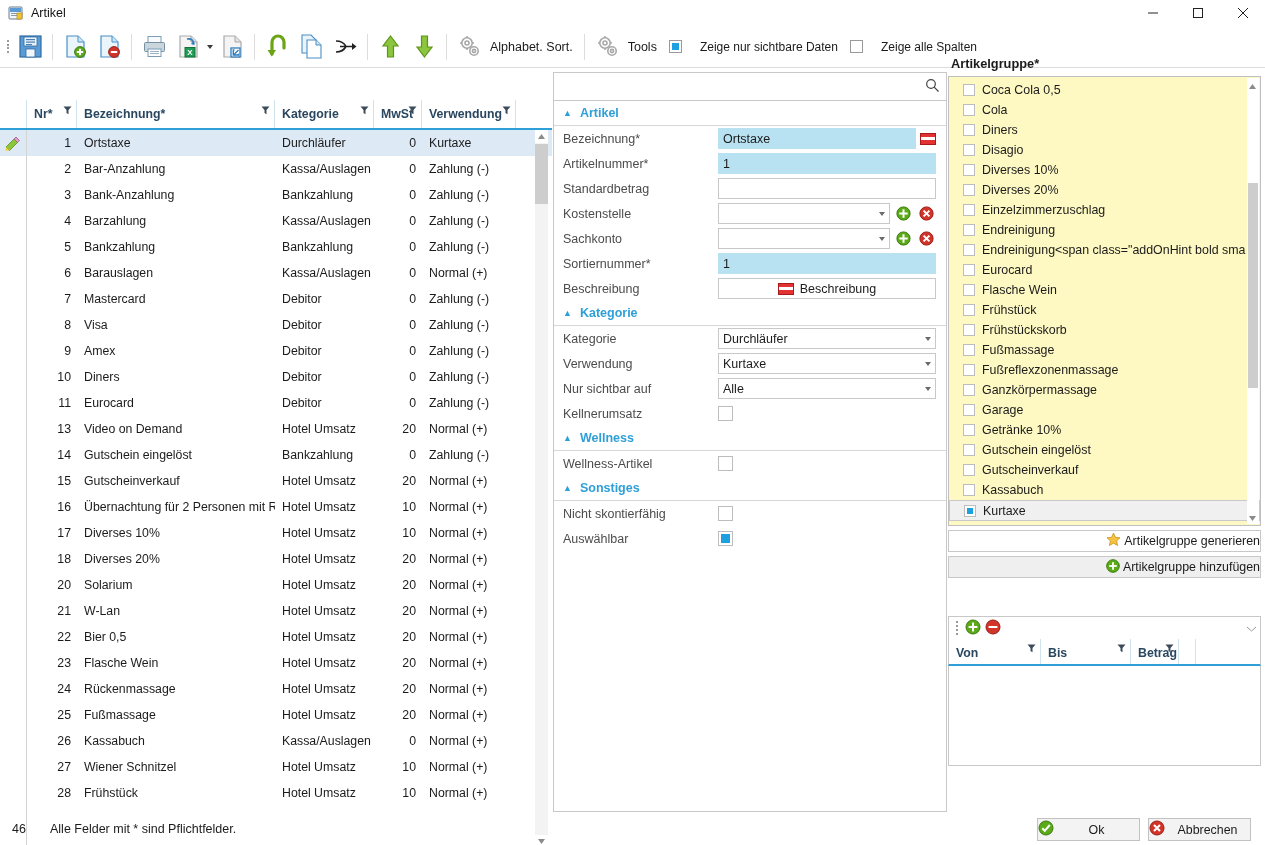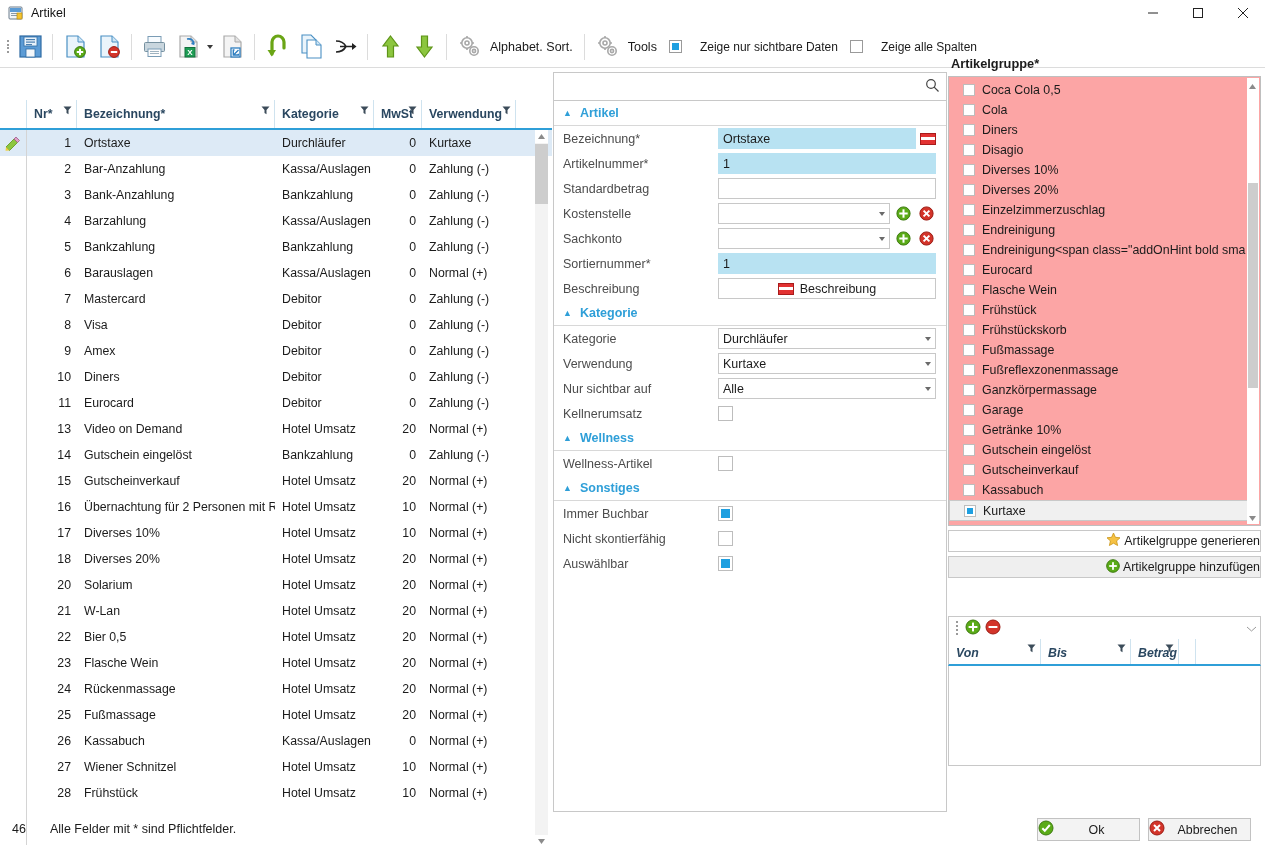--- a/index.html
+++ b/index.html
@@ -157,21 +157,21 @@
     width:16px; height:12px; border:1px solid #a81b1b; position:relative; background:#fff;
     flex:0 0 auto;
   }
   .flag::before { content:""; position:absolute; left:0; top:0; width:100%; height:33%; background:#e23232; }
   .flag::after  { content:""; position:absolute; left:0; bottom:0; width:100%; height:33%; background:#e23232; }
 
   
   .right-panel { position:absolute; left:948px; top:56px; width:317px; height:740px; }
   .rp-title { font-weight:bold; font-size:12.8px; color:#1b1b1b; margin:0 0 5px 3px; }
   .rp-list {
-    position:relative; width:313px; height:450px; border:1px solid #bfbfbf; background:#fca5a5;
+    position:relative; width:313px; height:450px; border:1px solid #bfbfbf; background:#fef9c3;
     overflow:hidden;
   }
   .rp-item { height:20px; display:flex; align-items:center; gap:7px; padding-left:14px; font-size:12.4px; color:#1b1b1b; white-space:nowrap; overflow:hidden;}
   .rp-item.sel { background:#f0f0f0; border:1px solid #c9c9c9; height:21px; }
   .rp-chk { width:12px; height:12px; border:1px solid #bdbdbd; background:#fff; position:relative; flex:0 0 auto;}
   .rp-chk.on::after { content:""; position:absolute; left:2px; top:2px; right:2px; bottom:2px; background:#1e9fe0; }
   .rp-scroll { position:absolute; right:1px; top:1px; width:12px; bottom:1px; background:#fff; }
   .rp-scroll .tr { position:absolute; left:0; top:12px; bottom:12px; width:12px; background:#fff; }
   .rp-scroll .th { position:absolute; left:1px; top:105px; width:10px; height:205px; background:#cdcdcd; }
 
@@ -186,21 +186,21 @@
   .rp-grid { position:absolute; left:0; top:560px; width:313px; height:225px; }
   .rpg-toolbar {
     height:23px; border:1px solid #c8c8c8; border-bottom:none; display:flex; align-items:center; gap:4px;
     padding-left:4px; background:#fff;
   }
   .rpg-toolbar .grip { width:8px; display:flex; flex-direction:column; align-items:center; }
   .rpg-toolbar .grip i { width:2px; height:2px; background:#9a9a9a; margin:1px 0; }
   .rpg-toolbar .ovf { margin-left:auto; margin-right:4px; }
   .rpg-head {
     height:27px; display:flex; border-bottom:2px solid #2f9fd8; border-left:1px solid #c8c8c8;
-    border-right:1px solid #c8c8c8; align-items:stretch; background:#fff;font-style:italic;
+    border-right:1px solid #c8c8c8; align-items:stretch; background:#fff;
   }
   .rpg-hc { position:relative; display:flex; align-items:flex-end; padding:0 0 4px 7px;
     font-weight:bold; font-size:12.3px; color:#2a4760; border-right:1px solid #cfe3ef; }
   .rpg-hc .funnel { position:absolute; right:4px; top:3px; }
   .rpg-body { height:100px; border:1px solid #c8c8c8; border-top:none; background:#fff;}
 
   
   .status-bar { position:absolute; left:0; bottom:0; width:1265px; height:32px; display:flex; align-items:center; }
   .st-count { margin-left:12px; font-size:12.5px; color:#1b1b1b; width:38px; }
   .st-hint { font-size:12.5px; color:#1b1b1b; }
@@ -825,26 +825,20 @@
         </div>
         <div class="frow">
           <div class="flabel">Wellness-Artikel</div>
           <div class="fctl">
             <span class="fchk"></span>
           </div>
         </div>
         <div class="sec-head">
           <span class="tri">▲</span>
           <span class="sec-title">Sonstiges</span>
-        </div>
-        <div class="frow">
-          <div class="flabel">Immer Buchbar</div>
-          <div class="fctl">
-            <span class="fchk on"></span>
-          </div>
         </div>
         <div class="frow">
           <div class="flabel">Nicht skontierfähig</div>
           <div class="fctl">
             <span class="fchk"></span>
           </div>
         </div>
         <div class="frow">
           <div class="flabel">Auswählbar</div>
           <div class="fctl">

